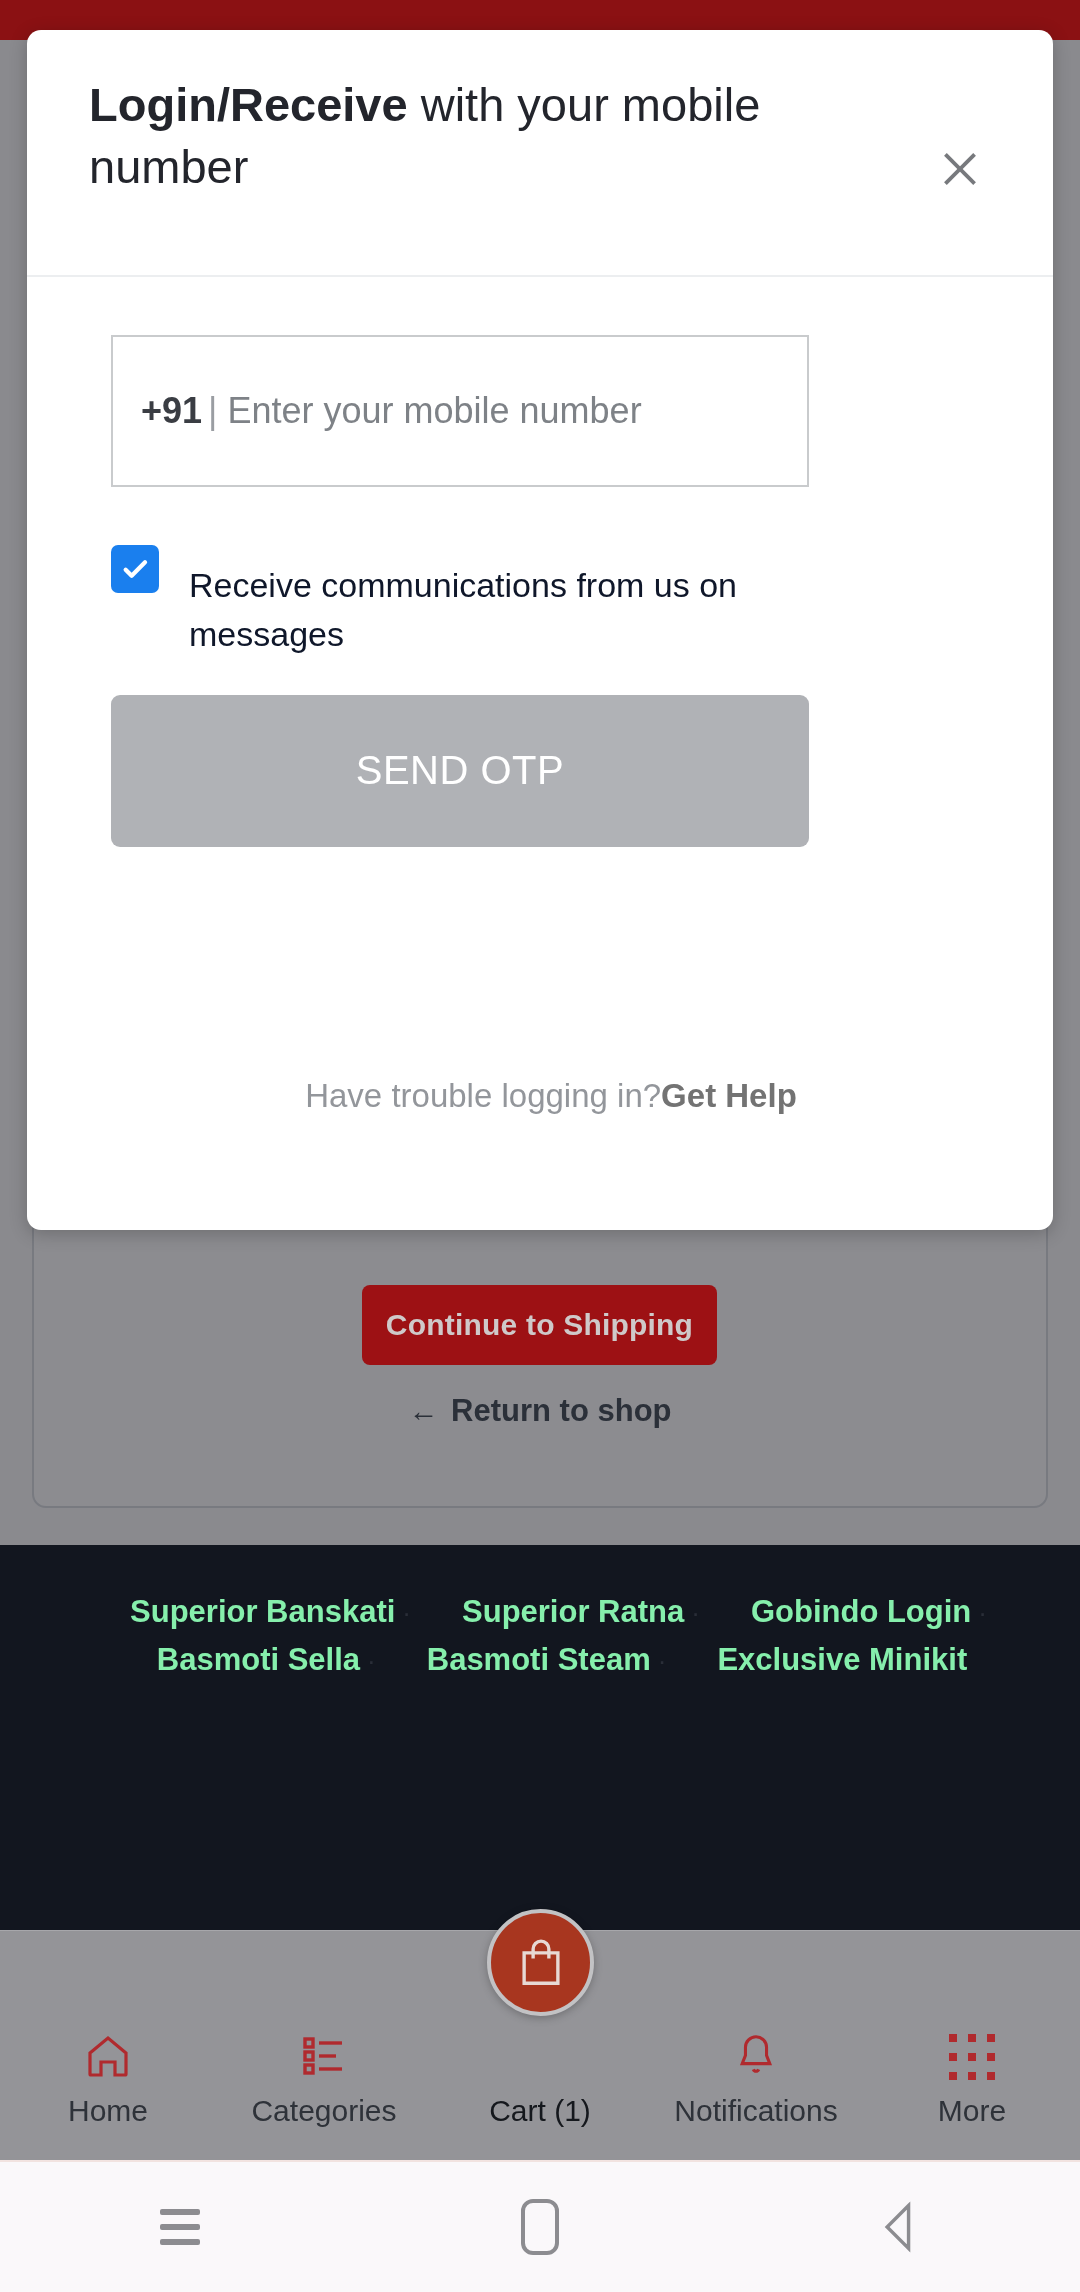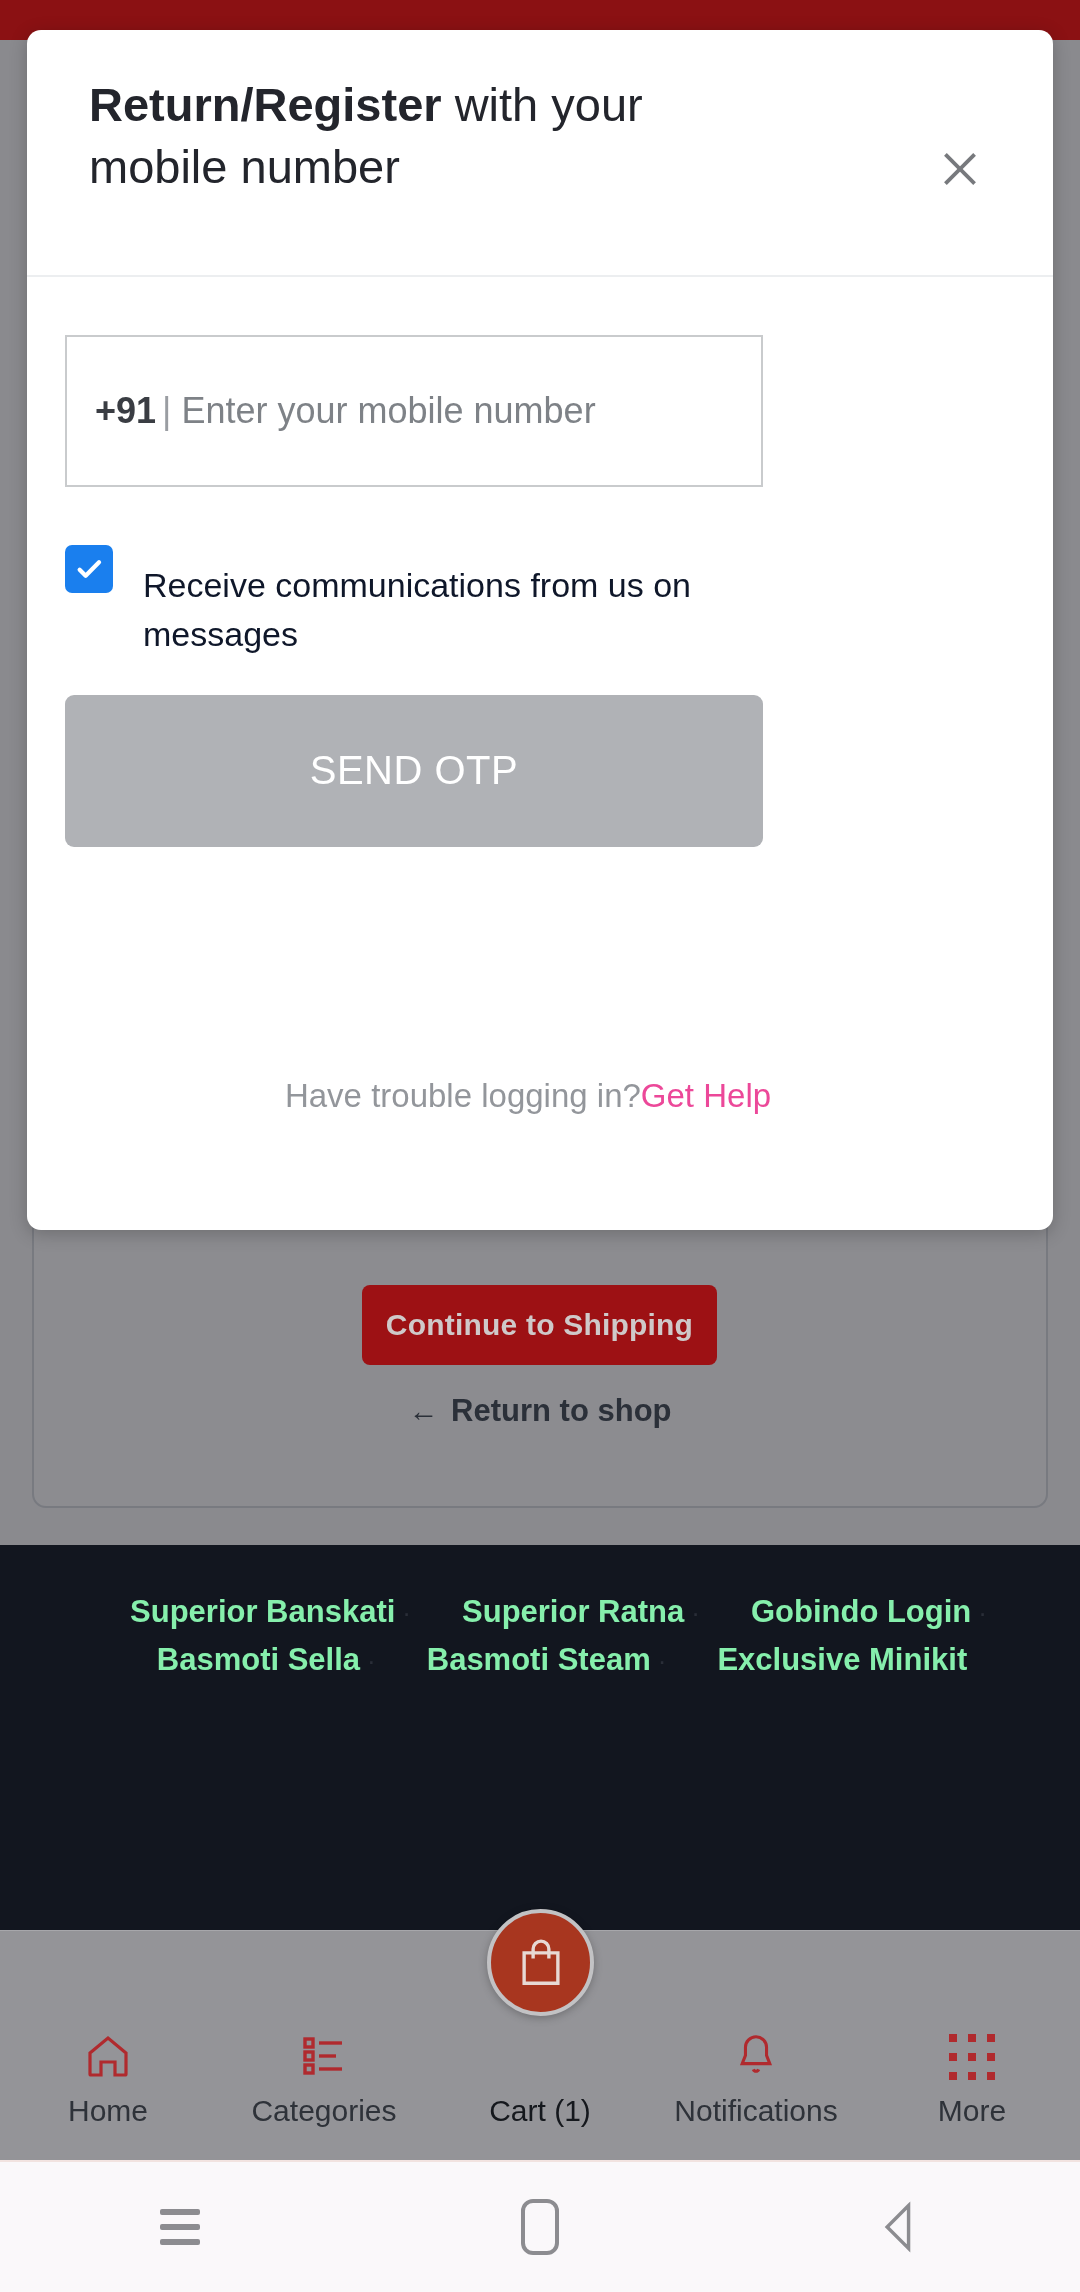--- a/index.html
+++ b/index.html
@@ -107,21 +107,21 @@
   .modal-title {
     font-size:47px; color:#23252c; line-height:1.32; max-width:700px;
     font-weight:normal;
   }
   .modal-title b { font-weight:bold; }
   .close-btn {
     position:absolute; right:62px; top:108px; width:62px; height:62px;
     display:flex; align-items:center; justify-content:center;
     cursor:pointer;
   }
-  .modal-body { padding:58px 62px 0 38px; }
+  .modal-body { padding:58px 62px 0 84px; }
 
   .phone-input-wrap {
     width:698px; height:152px; border:2px solid #c9cbcd;
     display:flex; align-items:center; padding-left:6px;
     background:#fff; overflow:hidden;
   }
   .cc {
     font-size:36px; color:#3a3d43; font-weight:bold;
     padding:0 10px 0 22px; white-space:nowrap;
   }
@@ -150,21 +150,21 @@
     background:#b0b2b6; border:none; border-radius:9px;
     color:#ffffff; font-size:40px; letter-spacing:.5px;
     font-family:"Liberation Sans", sans-serif;
     display:flex; align-items:center; justify-content:center;
   }
 
   .help-row {
     margin-top:230px; text-align:center; font-size:33px;
   }
   .help-q { color:#93969b; }
-  .help-link { color:#ec4899; font-weight:normal; cursor:pointer; }
+  .help-link { color:#737373; font-weight:bold; cursor:pointer; }
 </style>
 </head>
 <body>
 
 <div id="app-background">
 
   <div class="bg-topbar"></div>
   <div class="bg-body"></div>
 
   <div class="checkout-card"></div>
@@ -268,21 +268,21 @@
         <path d="M16 4L6 14l10 10z"></path>
       </svg>
     </div>
   </div>
 </div>
 
 <div class="modal">
 
   <div class="modal-header">
     <div class="modal-title">
-      <b>Return/Register</b><span> with your mobile number</span>
+      <b>Login/Receive</b><span> with your mobile number</span>
     </div>
     <div class="close-btn">
       <svg width="50" height="50" viewBox="0 0 24 24" fill="none" stroke="#77797d" stroke-width="1.8">
         <line x1="5" y1="5" x2="19" y2="19"></line>
           <line x1="19" y1="5" x2="5" y2="19"></line>
       </svg>
     </div>
   </div>
 
   <div class="modal-body">

